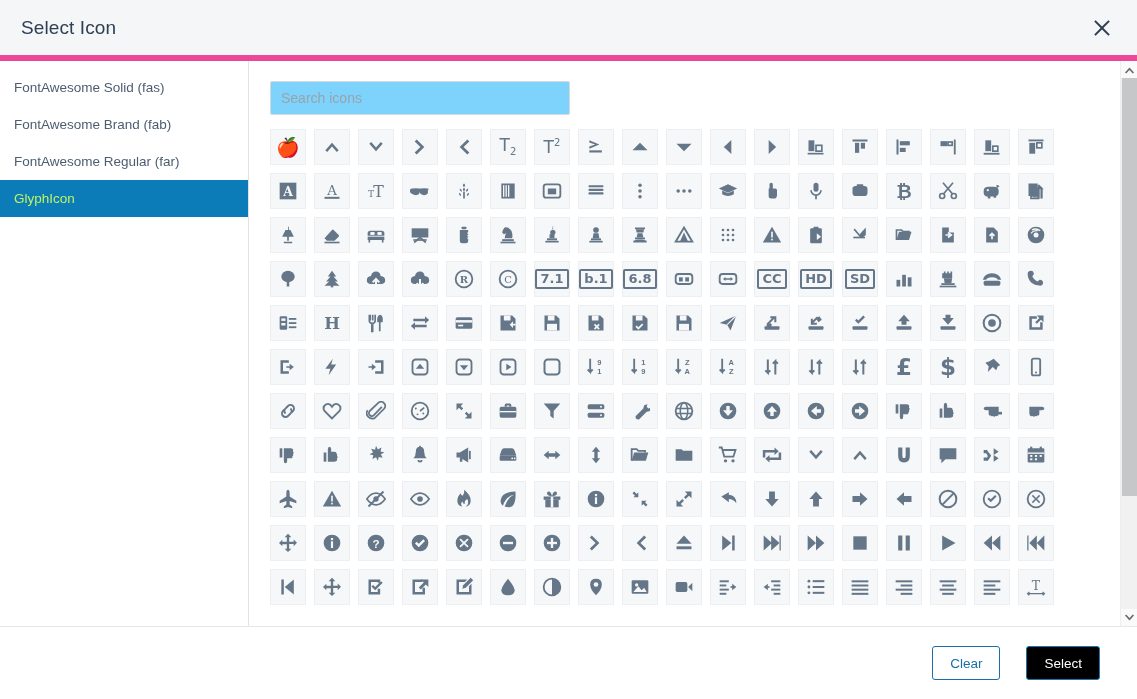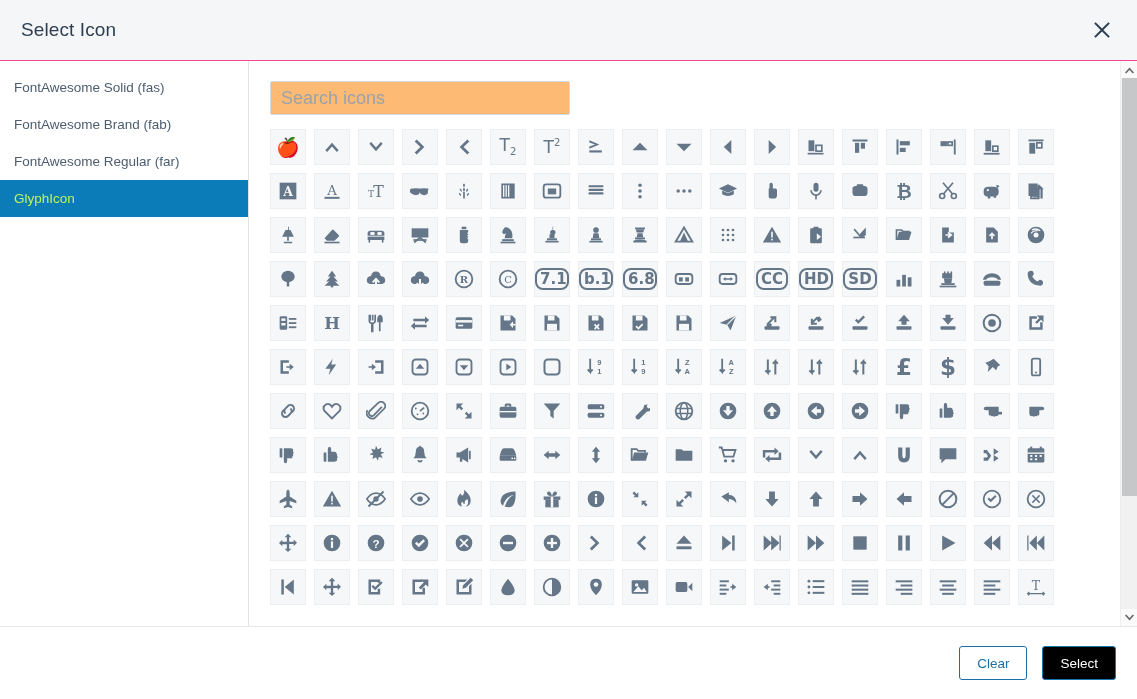--- a/index.html
+++ b/index.html
@@ -8,21 +8,21 @@
     font-family: "Liberation Sans", sans-serif;
     background: #ffffff;
     overflow: hidden;
   }
   .modal { width: 1137px; height: 699px; display: flex; flex-direction: column; background:#fff; }
 
   
   .modal-header {
     height: 61px; min-height: 61px;
     background: #f4f6f8;
-    border-bottom: 1px solid #ec4899;
+    border-bottom: 6px solid #ec4899;
     display: flex; align-items: center; justify-content: space-between;
     padding: 0 18px 0 21px;
   }
   .modal-title { font-size: 19px; color: #2e3f52; letter-spacing: .1px; }
   .close-btn {
     width: 34px; height: 34px; display:flex; align-items:center; justify-content:center;
     cursor: pointer; background: transparent; border: none;
   }
   .close-btn svg { display:block; }
 
@@ -42,22 +42,22 @@
   }
   .side-item.active { background: #0c7cb8; color: #bef264; }
 
   
   .content { flex: 1; position: relative; overflow: hidden; background:#fff; }
   .content-inner { padding: 20px 24px 0 21px; height: 100%; }
   .search-wrap { padding-bottom: 14px; }
   .search-input {
     width: 300px; height: 34px;
     border: 1px solid #d6dade; border-radius: 2px;
-    padding: 0 10px; font-size: 18px; color: #55606b;
-    font-family: "Liberation Sans", sans-serif; outline: none; background:#fdba74;
+    padding: 0 10px; font-size: 14px; color: #55606b;
+    font-family: "Liberation Sans", sans-serif; outline: none; background:#7dd3fc;
   }
   .search-input::placeholder { color: #9aa2ab; }
 
   
   .icon-grid {
     display: grid;
     grid-template-columns: repeat(18, 44px);
     grid-auto-rows: 44px;
     align-content: start;
   }
@@ -65,22 +65,22 @@
     width: 36px; height: 36px;
     background: #f5f7f8;
     border: 1px solid #eceff1;
     display: flex; align-items: center; justify-content: center;
     cursor: pointer; color: #647688;
   }
   .icon-cell svg { display: block; }
   .icon-cell .gl { font-size: 19px; line-height: 1; color:#647688; font-family:"DejaVu Sans", sans-serif; }
   .icon-cell .gl-lg { font-size: 23px; }
   .badge-box {
-    border: 2.5px solid #647688; border-radius: 8px;
-    font-size: 15px; font-weight: bold; color:#647688;
+    border: 2.5px solid #647688; border-radius: 2px;
+    font-size: 13px; font-weight: bold; color:#647688;
     padding: 1px 3px; line-height: 1.1; font-family:"DejaVu Sans", sans-serif;
     min-width: 23px; text-align: center;
   }
 
   
   .scrollbar {
     position: absolute; top: 0; right: 0; width: 17px; height: 100%;
     background: #fafafa; border-left: 1px solid #eeeeee;
     display: flex; flex-direction: column; justify-content: space-between;
     align-items: center;
@@ -89,21 +89,21 @@
   .sb-track { position:absolute; top:17px; bottom:17px; left:0; width:17px; background:#f1f1f1; }
   .sb-thumb {
     position: absolute; left: 1px; width: 15px; top: 17px; height: 418px;
     background: #c6c7c9; cursor: pointer;
   }
 
   
   .modal-footer {
     height: 72px; min-height: 72px; background: #fff;
     display: flex; align-items: center; justify-content: flex-end;
-    padding-right: 21px; gap: 15px; margin-left: 16px;
+    padding-right: 37px; gap: 26px; margin-left: 16px;
   }
   .btn { height: 34px; padding: 0 17px; border-radius: 3px; font-size: 13.5px; cursor: pointer;
          font-family: "Liberation Sans", sans-serif; }
   .btn-clear { background: #ffffff; color: #1b6fa8; border: 1px solid #1b6fa8; }
   .btn-select { background: #000000; color: #ffffff; border: 1px solid #1577ad; }
 </style>
 </head>
 <body>
 
 <div class="modal">

